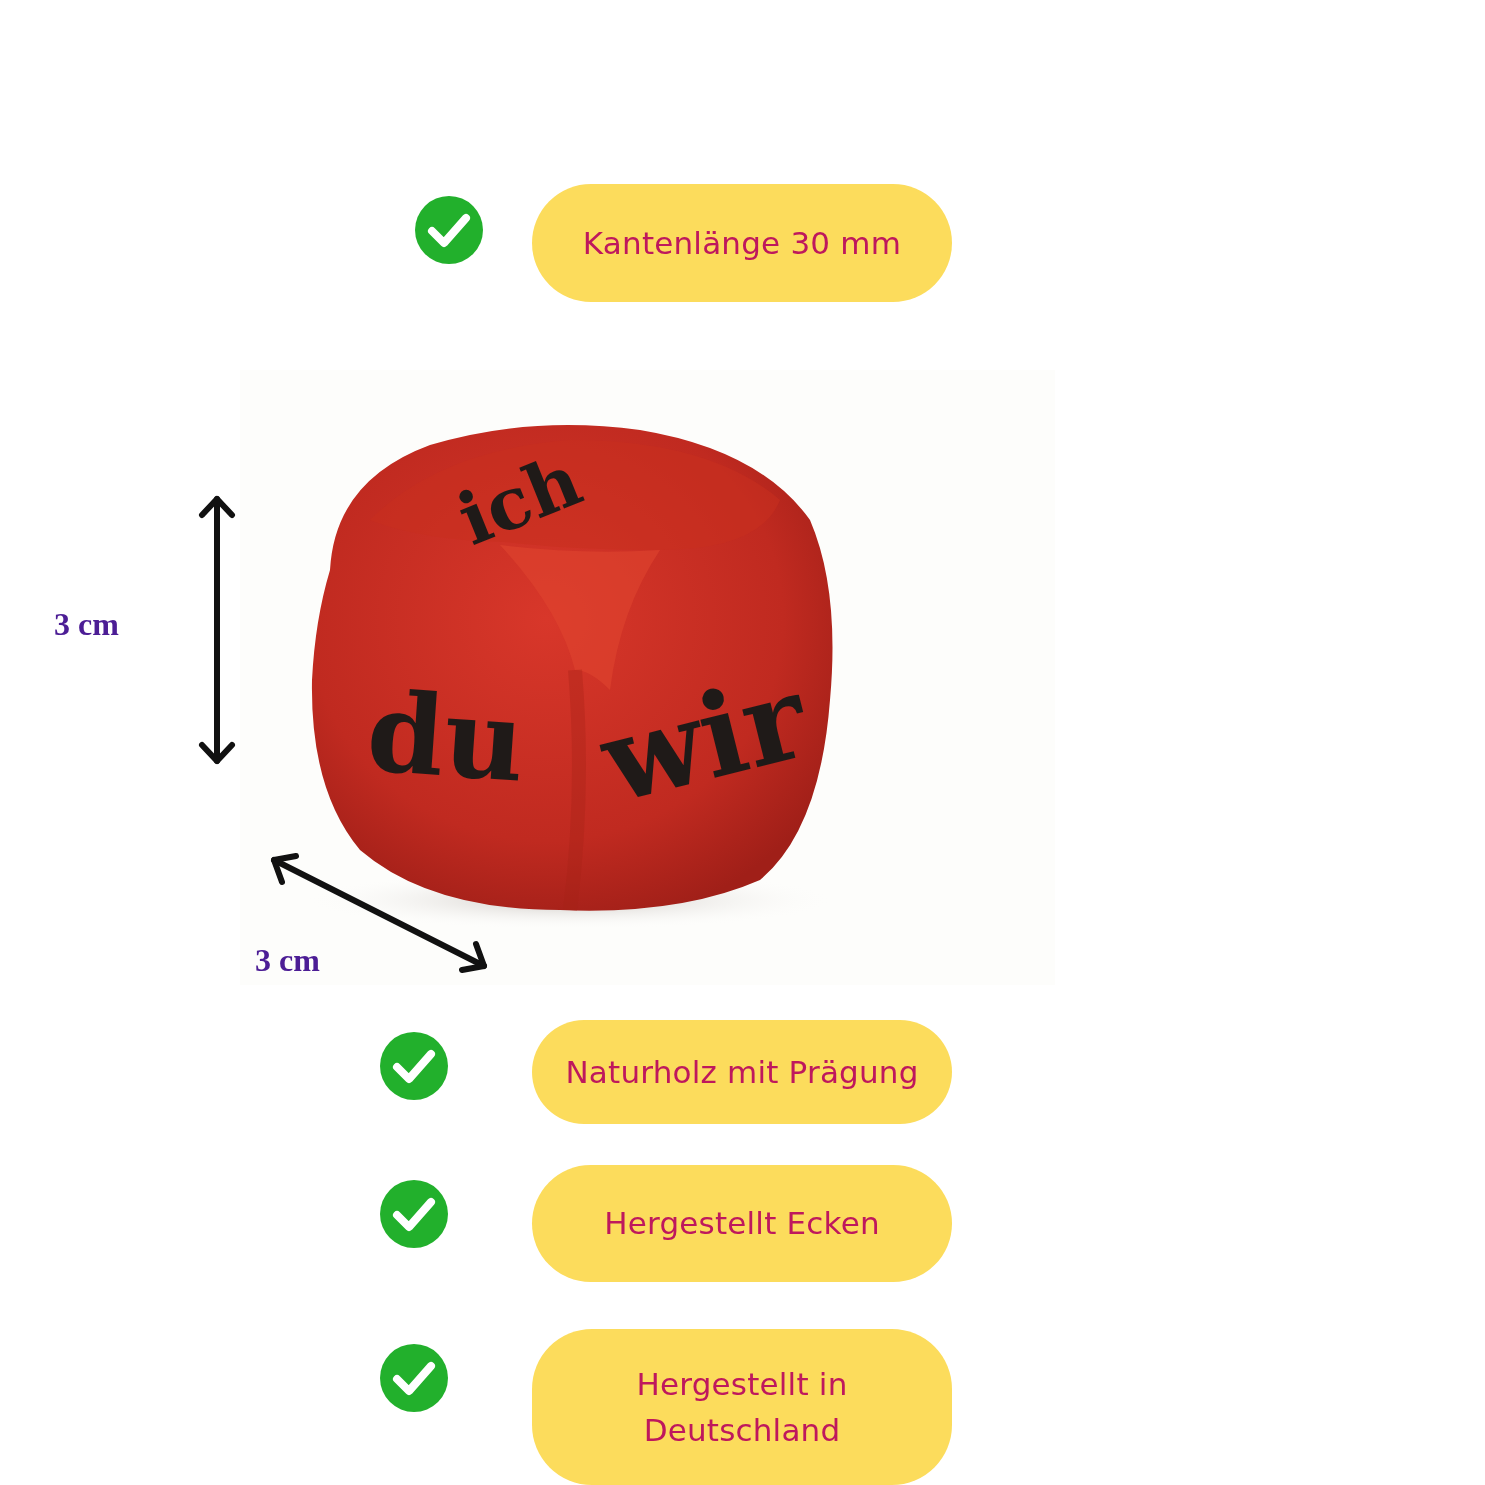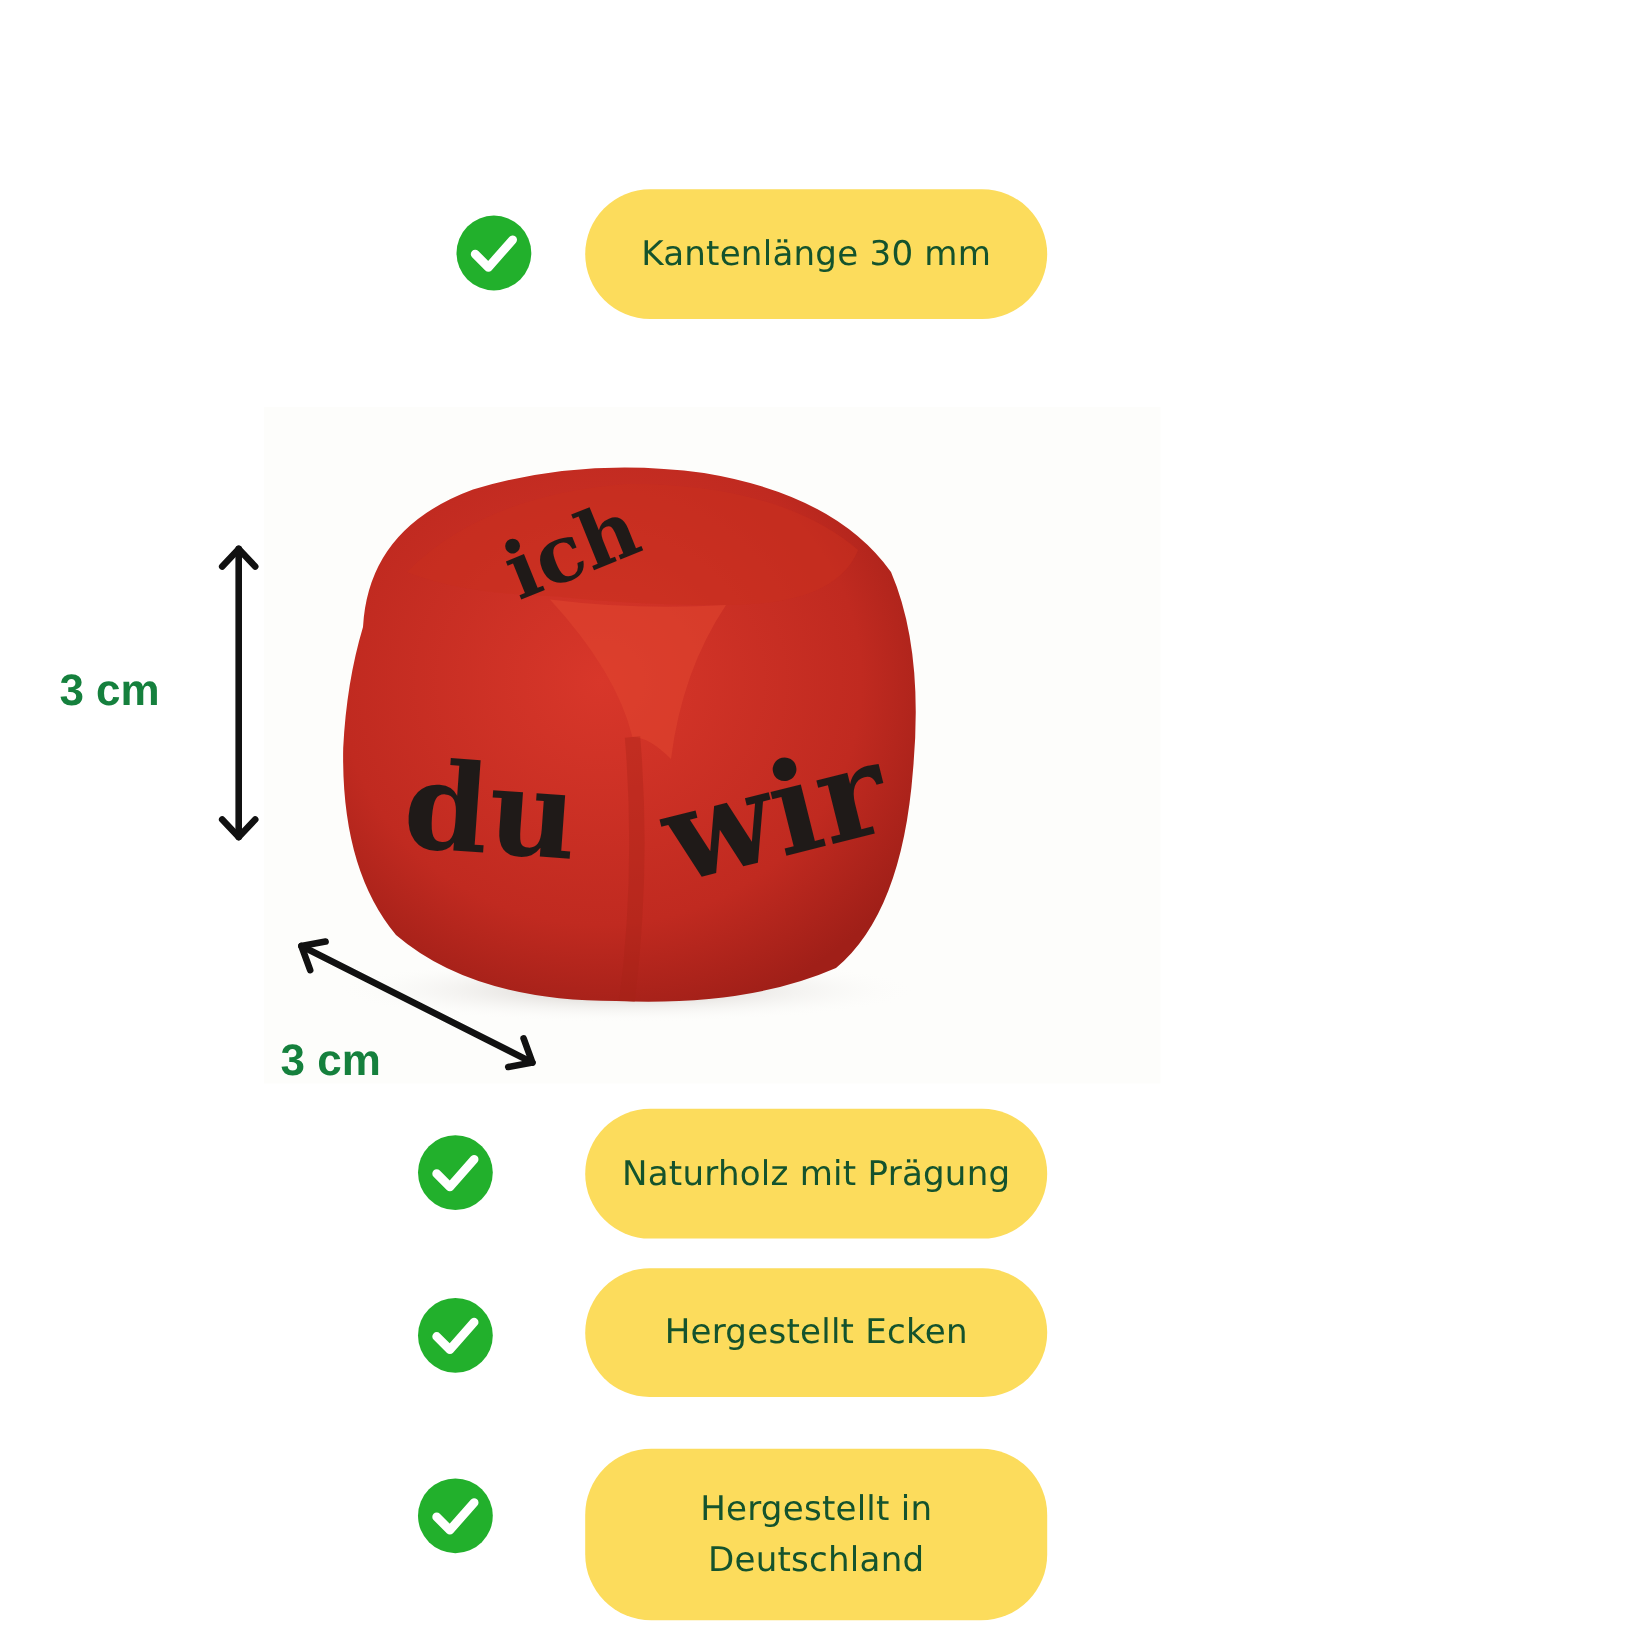--- a/index.html
+++ b/index.html
@@ -2,24 +2,24 @@
 <html><head>
 <meta charset="utf-8">
 <style>
   html, body { margin:0; padding:0; }
   body { width:1485px; height:1485px; background:#ffffff; position:relative; overflow:hidden;
          font-family:"Liberation Sans", sans-serif; }
   .check { position:absolute; width:68px; height:68px; border-radius:50%; background:#22b02c; }
   .check svg { position:absolute; left:0; top:0; }
   .pill { position:absolute; left:532px; width:420px; background:#fcdc5c; border-radius:60px;
           display:flex; align-items:center; justify-content:center; text-align:center;
-          color:#14532d; font-family:"DejaVu Sans", sans-serif; font-size:31px; font-weight:normal;
-          line-height:1.5; letter-spacing:0.2px; }
+          color:#be185d; font-family:"DejaVu Sans", sans-serif; font-size:31px; font-weight:normal;
+          line-height:1.5; letter-spacing:0.2px;margin-top:12px; }
   .photo { position:absolute; left:240px; top:370px; width:815px; height:615px; background:#fdfdfb; }
-  .dim-label { position:absolute; font-family:Liberation Sans, sans-serif; font-weight:bold; font-size:40px; color:#15803d; }
+  .dim-label { position:absolute; font-family:Liberation Serif, serif; font-weight:bold; font-size:32px; color:#4c1d95; }
   .die-word { font-family:"DejaVu Serif", serif; font-weight:bold; fill:#1f1a18; }
 </style>
 </head>
 <body>
 
 <div class="check" style="left:415px; top:196px;">
   <svg width="68" height="68" viewBox="0 0 68 68">
       <path d="M17 35 L29 47 L51 22" stroke="#fff" stroke-width="8" fill="none" stroke-linecap="round" stroke-linejoin="round"></path>
     </svg>
 </div>
@@ -68,21 +68,21 @@
   <path d="M36 8 L14 12 L22 34" stroke="#111" stroke-width="6" fill="none" stroke-linecap="round" stroke-linejoin="round"></path>
   <path d="M202 122 L224 118 L216 96" stroke="#111" stroke-width="6" fill="none" stroke-linecap="round" stroke-linejoin="round"></path>
 </svg>
 <div class="dim-label" style="left:255px; top:942px;">3 cm</div>
 
 <div class="check" style="left:380px; top:1032px;">
   <svg width="68" height="68" viewBox="0 0 68 68">
       <path d="M17 35 L29 47 L51 22" stroke="#fff" stroke-width="8" fill="none" stroke-linecap="round" stroke-linejoin="round"></path>
     </svg>
 </div>
-<div class="pill" style="top:1008px; height:118px;">
+<div class="pill" style="top:1008px; height:104px;">
   <span>Naturholz mit Prägung</span>
 </div>
 
 <div class="check" style="left:380px; top:1180px;">
   <svg width="68" height="68" viewBox="0 0 68 68">
       <path d="M17 35 L29 47 L51 22" stroke="#fff" stroke-width="8" fill="none" stroke-linecap="round" stroke-linejoin="round"></path>
     </svg>
 </div>
 <div class="pill" style="top:1153px; height:117px;">
   <span>Hergestellt Ecken</span>

